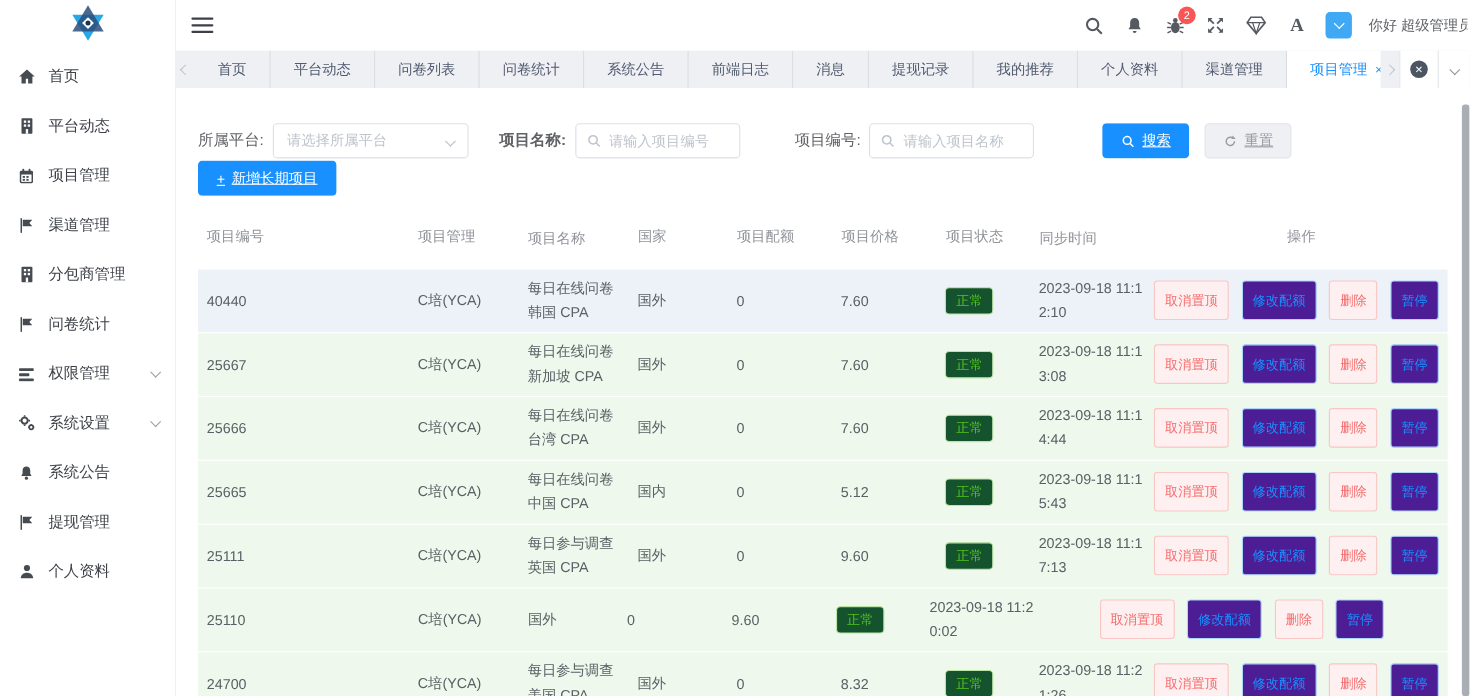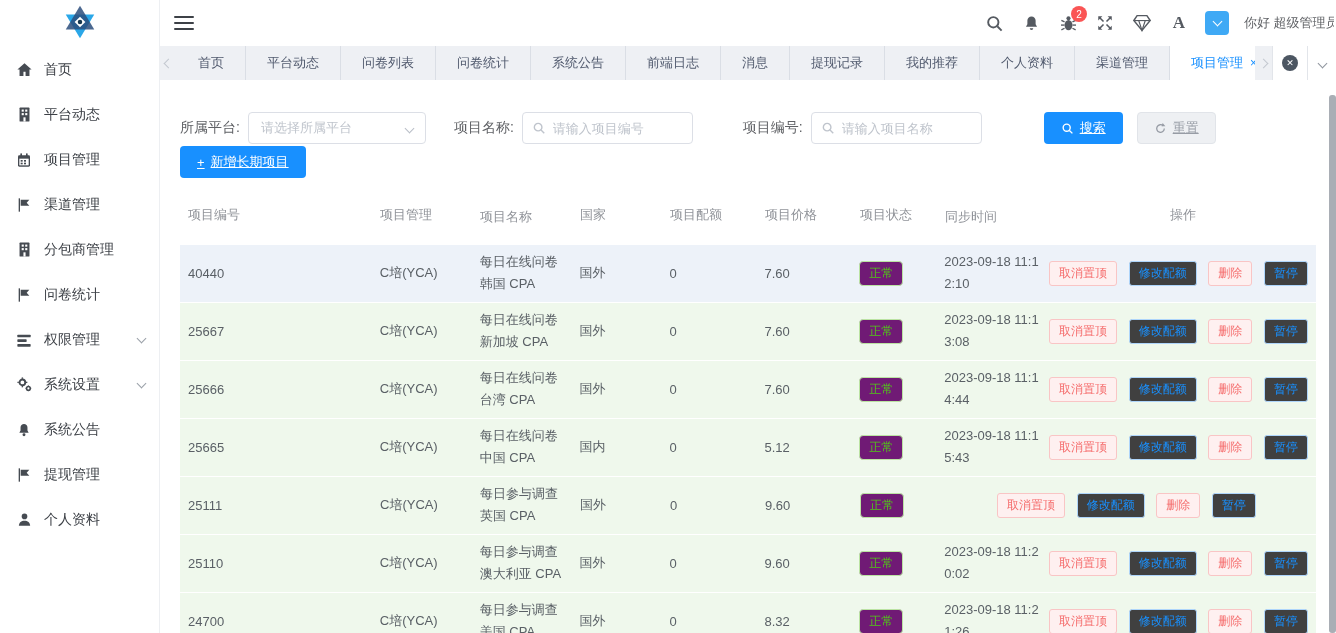--- a/index.html
+++ b/index.html
@@ -46,45 +46,45 @@
   .circle-x { width:16px; height:16px; border-radius:50%; background:#4c5662; color:#fff; font-size:9px; display:flex; align-items:center; justify-content:center; }
   .tc-btn .chev { border-color:#8f959e; }
 
   
   .content { flex:1; background:#fff; padding:32px 20px 0 20px; overflow:hidden; }
   .filters { display:flex; align-items:center; font-size:14px; color:#606266; }
   .flabel { white-space:nowrap; margin-right:8px; }
   .select { position:relative; width:178px; height:32px; border:1px solid #dcdfe6; border-radius:4px; display:flex; align-items:center; padding:0 14px 0 12px; cursor:pointer; background:#fff; }
   .select .ph { color:#bfc4cc; font-size:13px; white-space:nowrap; overflow:hidden; }
   .select .chev { position:absolute; right:12px; top:12px; border-color:#b9bec7; }
-  .tinput { position:relative; width:171px; height:32px; }
+  .tinput { position:relative; width:150px; height:32px; }
   .tinput input { width:100%; height:100%; border:1px solid #dcdfe6; border-radius:4px; padding:0 8px 0 30px; font-size:13px; color:#606266; outline:none; font-family:inherit; }
   .tinput input::placeholder { color:#bfc4cc; }
   .tinput svg { position:absolute; left:10px; top:9px; }
-  .g2 { margin-left:28px; } .g3 { margin-left:50px; }
+  .g2 { margin-left:28px;font-weight:bold; } .g3 { margin-left:50px; }
   .fbtns { margin-left:62px; display:flex; gap:14px; }
   .btn { height:32px; padding:0 16px; border-radius:4px; font-size:13px; display:inline-flex; align-items:center; gap:6px; cursor:pointer; border:1px solid transparent;text-decoration:underline; }
   .btn.primary { background:#1890ff; color:#fff; }
   .btn.plain { background:#eef0f3; border-color:#e1e4e9; color:#979ca5; }
   .add-btn { margin-top:2px; }
 
   
   .table { margin-top:24px; }
   .thead { display:flex; font-size:13px; color:#909399; padding:4px 0 16px 8px; }
   .trow { display:flex; align-items:center; min-height:57px; margin-bottom:1px; font-size:13px; color:#5a6066; padding-left:8px; }
   .trow.blue  { background:#edf2f9; }
   .trow.green { background:#eff8ec; }
   .c-id{width:192px;} .c-plat{width:100px;} .c-name{width:100px; line-height:1.75; padding-right:10px;}
   .c-country{width:90px;} .c-quota{width:95px;} .c-price{width:95px;}
   .c-status{width:85px;} .c-time{width:105px; line-height:1.75; word-break:break-all; padding-right:6px;}
   .c-ops{flex:1; white-space:nowrap;text-align:center;}
-  .status-badge { display:inline-block; padding:3px 9px; font-size:12px; color:#52c41a; background:#701a75; border:1px solid #bbe3a3; border-radius:4px;font-family:Liberation Serif, serif; }
-  .op { display:inline-flex; align-items:center; height:25px; padding:0 9px; font-size:12px; border-radius:3px; margin-right:8px; cursor:pointer; }
+  .status-badge { display:inline-block; padding:3px 9px; font-size:12px; color:#52c41a; background:#14532d; border:1px solid #bbe3a3; border-radius:4px;font-family:Liberation Serif, serif; }
+  .op { display:inline-flex; align-items:center; height:36px; padding:0 9px; font-size:12px; border-radius:3px; margin-right:8px; cursor:pointer; }
   .op.red  { color:#f56c6c; border:1px solid #f9c5c5; background:#fef0f0; }
-  .op.blue { color:#1890ff; border:1px solid #aed5fb; background:#404040; }
+  .op.blue { color:#1890ff; border:1px solid #aed5fb; background:#4c1d95; }
 
   .vscroll { position:absolute; right:0; top:95px; width:7px; height:538px; background:#a9aeb5; border-radius:3px; }
 </style>
 </head>
 <body>
 
 <div class="app">
 
   <aside class="sidebar">
     <div class="logo-wrap">
@@ -482,32 +482,32 @@
         </div>
 
         <div class="trow green">
           <span class="c-id">25111</span>
           <span class="c-plat">C培(YCA)</span>
           <span class="c-name">每日参与调查 英国 CPA</span>
           <span class="c-country">国外</span>
           <span class="c-quota">0</span>
           <span class="c-price">9.60</span>
           <span class="c-status"><span class="status-badge">正常</span></span>
+          <span class="c-time">2023-09-18 11:17:13</span>
           <span class="c-ops">
             <span class="op red">取消置顶</span>
             <span class="op blue">修改配额</span>
             <span class="op red">删除</span>
             <span class="op blue">暂停</span>
           </span>
         </div>
 
         <div class="trow green">
           <span class="c-id">25110</span>
           <span class="c-plat">C培(YCA)</span>
-          <span class="c-name">每日参与调查 澳大利亚 CPA</span>
           <span class="c-country">国外</span>
           <span class="c-quota">0</span>
           <span class="c-price">9.60</span>
           <span class="c-status"><span class="status-badge">正常</span></span>
           <span class="c-time">2023-09-18 11:20:02</span>
           <span class="c-ops">
             <span class="op red">取消置顶</span>
             <span class="op blue">修改配额</span>
             <span class="op red">删除</span>
             <span class="op blue">暂停</span>

